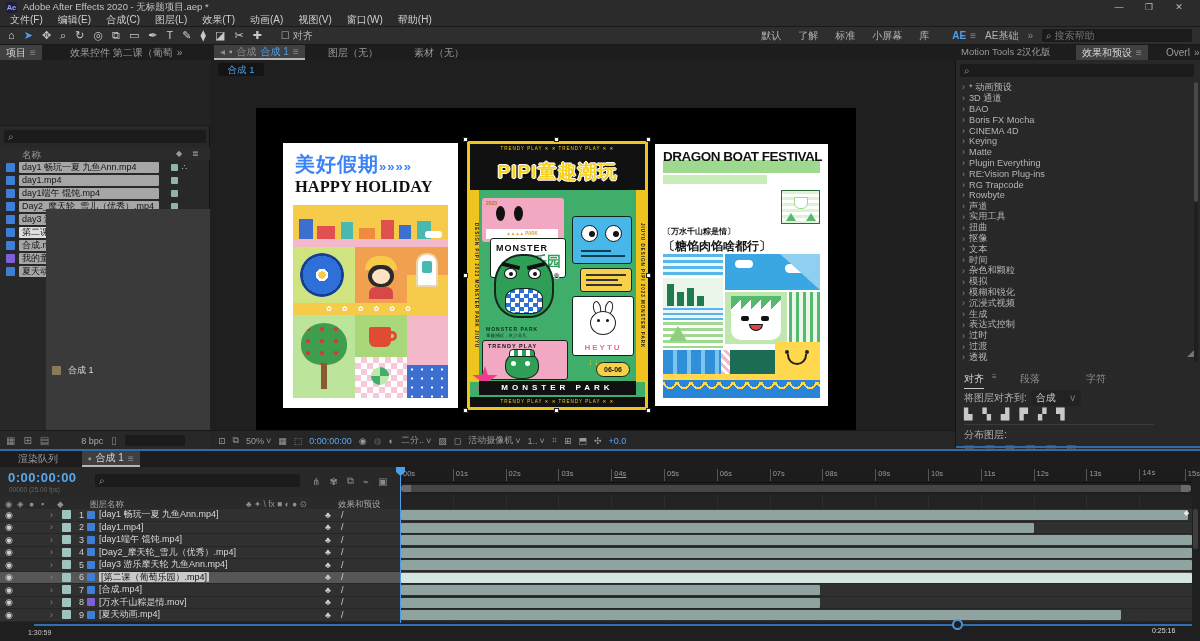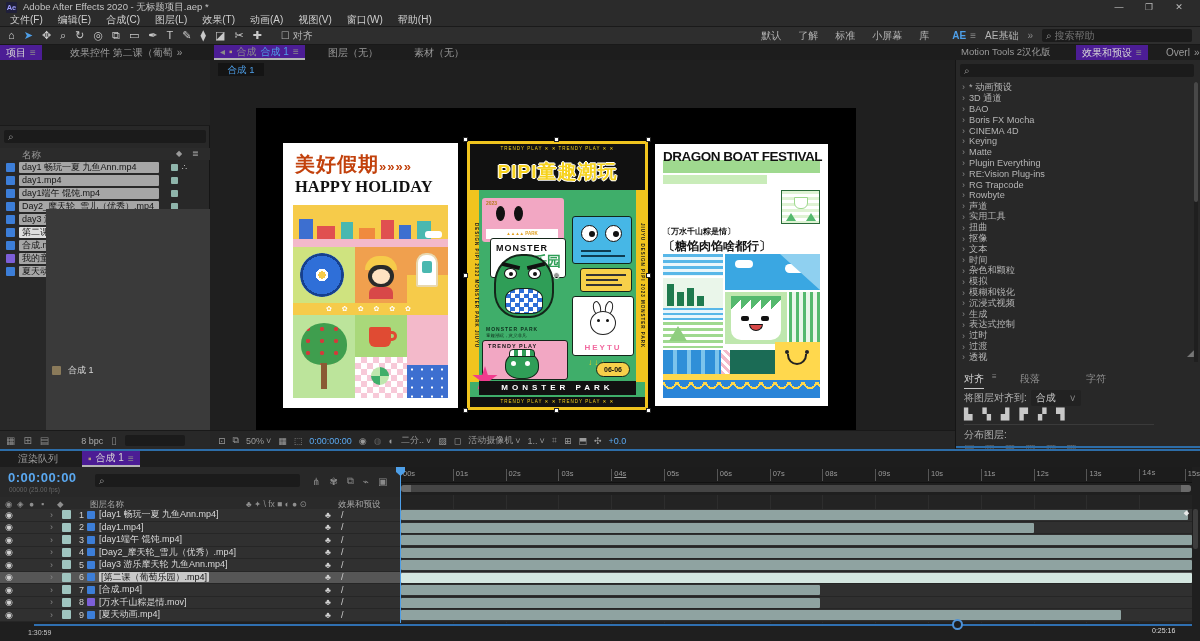--- a/index.html
+++ b/index.html
@@ -18,21 +18,21 @@
 .winctl span{width:30px;text-align:center;font-size:9px;color:#bbb;cursor:default}
 .menubar{left:0;top:14px;width:1200px;height:13px;background:#2b2b2b;display:flex;align-items:center;gap:15px;padding:0 10px;font-size:10px;color:#cfcfcf;border-bottom:1px solid #1a1a1a}
 .toolbar{left:0;top:27px;width:1200px;height:18px;background:#2e2e2e;display:flex;align-items:center;gap:9px;padding:0 8px;border-bottom:1px solid #191919}
 .tool{font-size:11px;color:#c9c9c9;line-height:1}
 .tool.sel{color:var(--accent)}
 .ws{font-size:10px;color:#b5b5b5}
 .aebadge{color:var(--accent);font-weight:bold}
 
 .tabstrip{left:0;top:45px;width:1200px;height:15px;background:#1d1d1d;font-size:10px}
 .tab{position:absolute;height:15px;display:flex;align-items:center;gap:4px;padding:0 6px;color:#9a9a9a;white-space:nowrap}
-.tab.act{background:#4c1d95;color:#d6d6d6}
+.tab.act{background:#404040;color:#d6d6d6}
 
 .projpanel{left:0;top:60px;width:210px;height:390px;background:#282828;border-right:1px solid #151515}
 .prow{display:flex;align-items:center;height:13px;padding-left:6px;gap:4px}
 .prow.comp{background:#3a3a3a}
 .pficon{width:9px;height:9px;border-radius:1px;background:#3c7ed8;flex:0 0 auto}
 .prow.mov .pficon{background:#7d5fd8}
 .prow.comp .pficon{background:#8a7a5a}
 .pname{width:140px;height:11px;line-height:11px;background:#a6a6a6;color:#141414;border-radius:1px;padding:0 3px;font-size:9px;white-space:nowrap;overflow:hidden}
 .prow.sel .pname{background:#dedede}
 .prow.comp .pname{background:transparent;color:#d8d8d8}
@@ -249,21 +249,21 @@
       <span class="dim">▯</span>
       <span class="sbox" style="width:60px;height:11px"></span>
     </div>
   </div>
 
   <div class="viewer ab">
     <div class="ab" style="left:8px;top:3px;width:46px;height:13px;background:#141414;color:var(--accent);font-size:9.5px;text-align:center;line-height:13px">合成 1</div>
     <div class="comp">
 
       <div class="poster" style="left:27px;top:35px;width:175px;height:265px;background:#fff">
-        <div class="ab" style="left:12px;top:8px;font-size:20px;font-weight:900;color:#c2410c;letter-spacing:1px"><span>美好假期</span><span style="font-size:13px">»»»»</span></div>
+        <div class="ab" style="left:12px;top:8px;font-size:20px;font-weight:900;color:#3b82f6;letter-spacing:1px"><span>美好假期</span><span style="font-size:13px">»»»»</span></div>
         <div class="ab" style="left:12px;top:34px;font-size:16.5px;font-weight:bold;color:#111;font-family:'Liberation Serif',serif">HAPPY HOLIDAY</div>
         <div class="ab" style="left:10px;top:62px;width:155px;height:193px">
           <div class="ab" style="left:0;top:0;width:155px;height:34px;background:var(--p1_yellow)">
             <div class="ab" style="left:6px;bottom:0;width:14px;height:20px;background:#3d6fd0"></div>
             <div class="ab" style="left:24px;bottom:0;width:18px;height:13px;background:#e05050"></div>
             <div class="ab" style="left:48px;bottom:0;width:12px;height:17px;background:#49b8b0"></div>
             <div class="ab" style="left:66px;bottom:0;width:16px;height:11px;background:#f08a3e"></div>
             <div class="ab" style="left:88px;bottom:0;width:13px;height:19px;background:#e05050"></div>
             <div class="ab" style="left:106px;bottom:0;width:12px;height:14px;background:#3d6fd0"></div>
             <div class="ab" style="left:124px;bottom:0;width:14px;height:18px;background:#49b8b0"></div>

